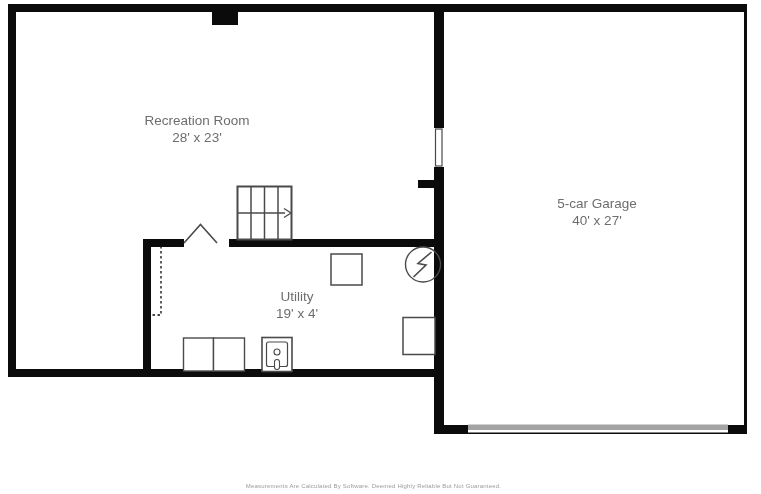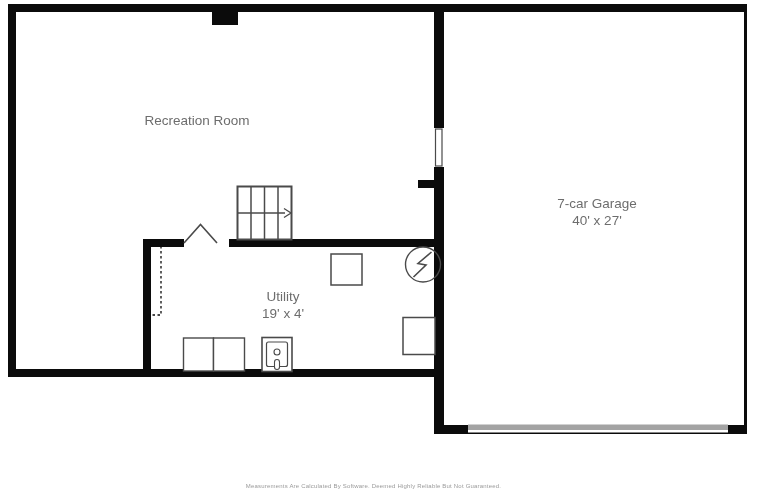--- a/index.html
+++ b/index.html
@@ -83,27 +83,28 @@
     <rect class="s-fill" x="403" y="317.5" width="32" height="37" stroke-width="1.5"></rect>
 
     <g>
       <circle class="s-line" cx="423" cy="264.5" r="17.5" stroke-width="1.4"></circle>
       <polyline class="s-line" points="431.5,252 418,263.5 426,265 413.5,277" stroke-width="1.6"></polyline>
     </g>
   </svg>
 
   <div class="room-label" style="left:197px;top:112px;">
     <div>Recreation Room</div>
+    <div>28' x 23'</div>
   </div>
 
   <div class="room-label" style="left:597px;top:195px;">
-    <div>7-car Garage</div>
+    <div>5-car Garage</div>
     <div>40' x 27'</div>
   </div>
 
-  <div class="room-label" style="left:283px;top:288px;">
+  <div class="room-label" style="left:297px;top:288px;">
     <div>Utility</div>
     <div>19' x 4'</div>
   </div>
 
   <div class="footer">Measurements Are Calculated By Software. Deemed Highly Reliable But Not Guaranteed.</div>
 
 </div>
 
 </body></html>

